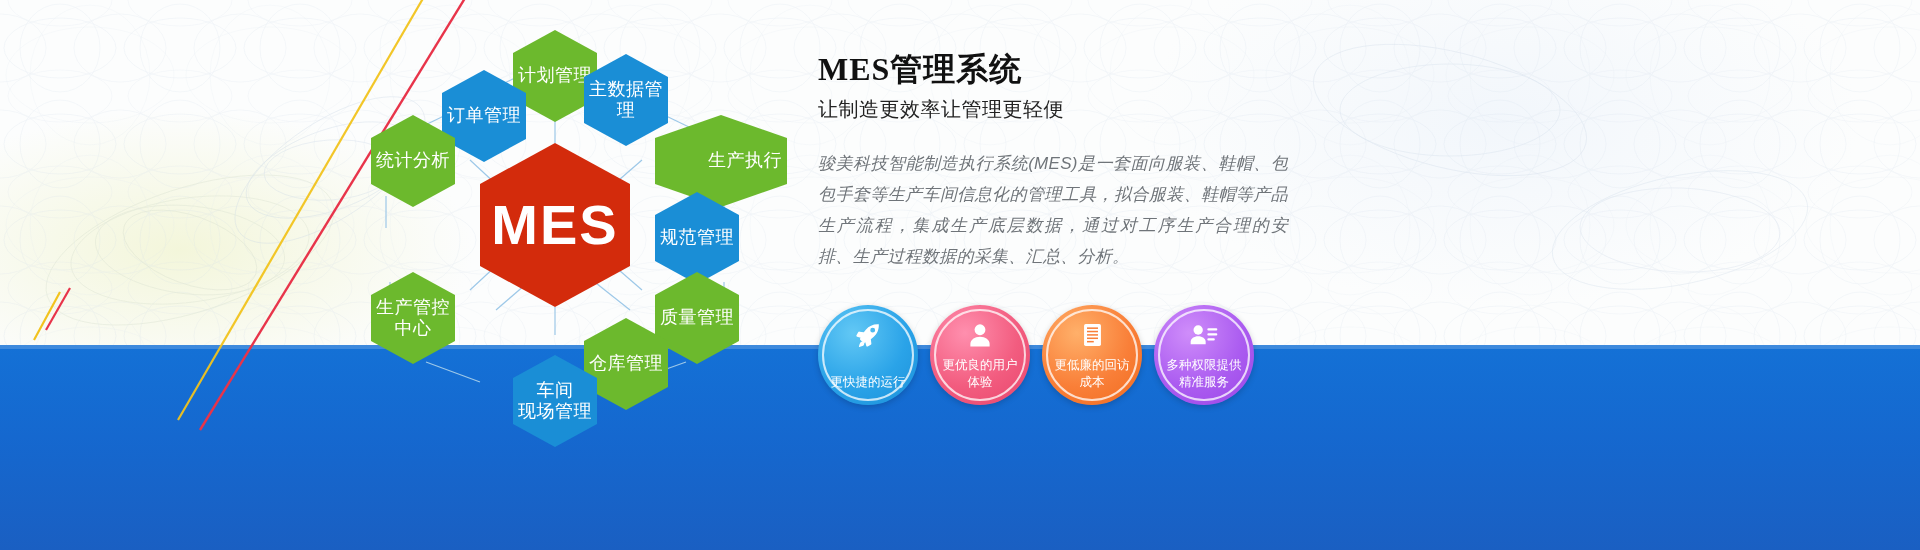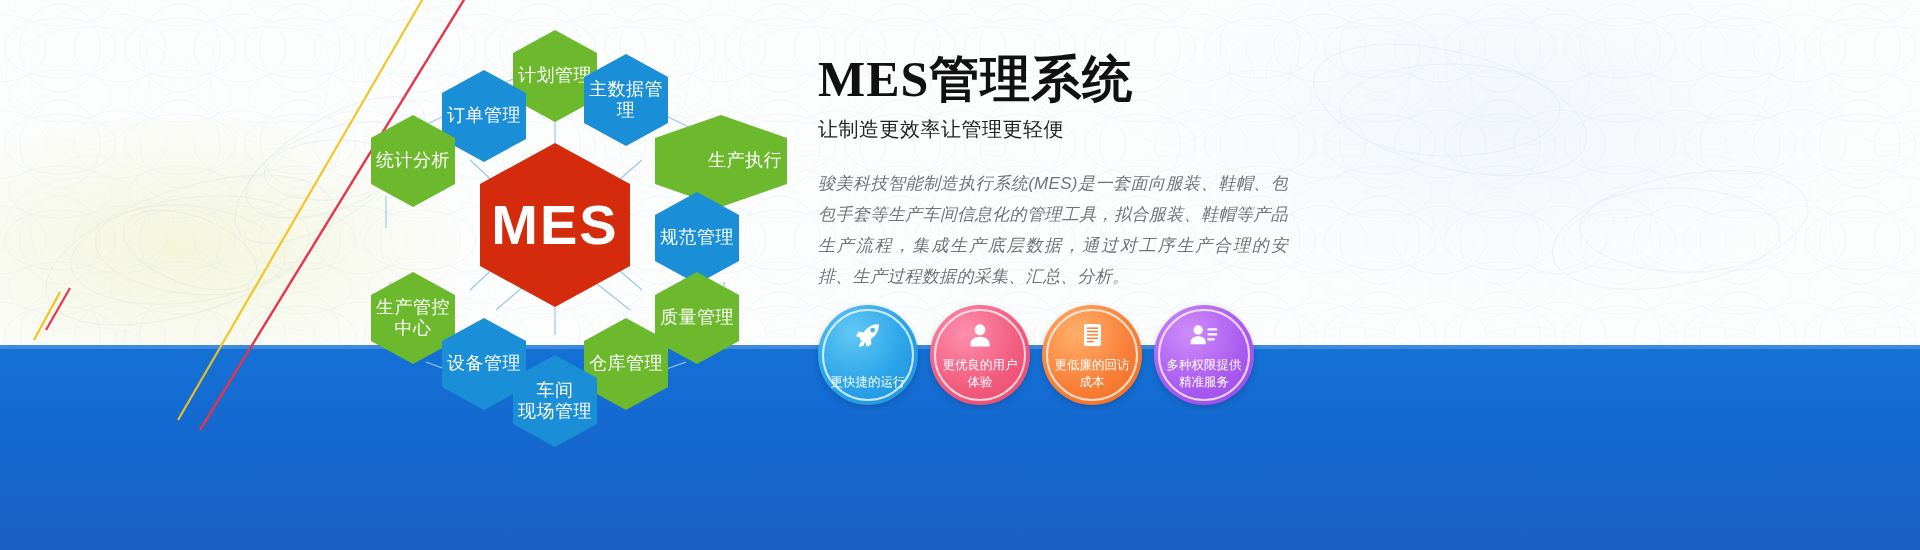--- a/index.html
+++ b/index.html
@@ -36,21 +36,21 @@
   .hex.small{width:84px;height:92px;font-size:18px;letter-spacing:.5px;}
   .hex.green{background:#6cb92d;}
   .hex.blue{background:#1a8ed6;}
   .hex.center{width:150px;height:164px;background:#d32b0c;
     font-size:56px;font-weight:bold;letter-spacing:2px;
     font-family:"Liberation Sans","DejaVu Sans",sans-serif;}
 
   
   .right{position:absolute;left:818px;top:52px;width:470px;}
   .title{font-family:"Liberation Serif","DejaVu Serif",serif;font-weight:bold;
-    font-size:50px;color:#111;letter-spacing:1px;line-height:1.1;margin:0;}
+    font-size:32px;color:#111;letter-spacing:1px;line-height:1.1;margin:0;}
   .subtitle{font-size:20px;color:#222;margin:9px 0 0 0;letter-spacing:.5px;font-weight:400;}
   .para{margin:26px 0 0 0;font-size:17px;color:#6f7479;line-height:1.82;
     text-align:justify;letter-spacing:.3px;font-style:italic;}
 
   
   .badges{position:absolute;left:818px;top:305px;width:480px;height:100px;
     display:flex;gap:12px;}
   .badge{position:relative;width:100px;height:100px;border-radius:50%;
     display:flex;flex-direction:column;align-items:center;justify-content:flex-end;
     box-sizing:border-box;padding-bottom:14px;color:#fff;
@@ -165,21 +165,20 @@
 
     <div class="hex small green" style="left:325px;top:105px;padding-left:48px;">生产执行</div>
 
 
     <div class="hex small blue" style="left:325px;top:182px;">规范管理</div>
 
     <div class="hex small green" style="left:41px;top:262px;">生产管控<br>中心</div>
 
     <div class="hex small green" style="left:325px;top:262px;">质量管理</div>
 
-    <div class="hex small blue" style="left:112px;top:308px;">设备管理</div>
 
     <div class="hex small green" style="left:254px;top:308px;">仓库管理</div>
 
     <div class="hex small blue" style="left:183px;top:345px;">车间<br>现场管理</div>
   </div>
 
   <div class="right">
     <h1 class="title">MES管理系统</h1>
     <div class="subtitle">让制造更效率让管理更轻便</div>
     <p class="para">骏美科技智能制造执行系统(MES)是一套面向服装、鞋帽、包包手套等生产车间信息化的管理工具，拟合服装、鞋帽等产品生产流程，集成生产底层数据，通过对工序生产合理的安 排、生产过程数据的采集、汇总、分析。</p>

